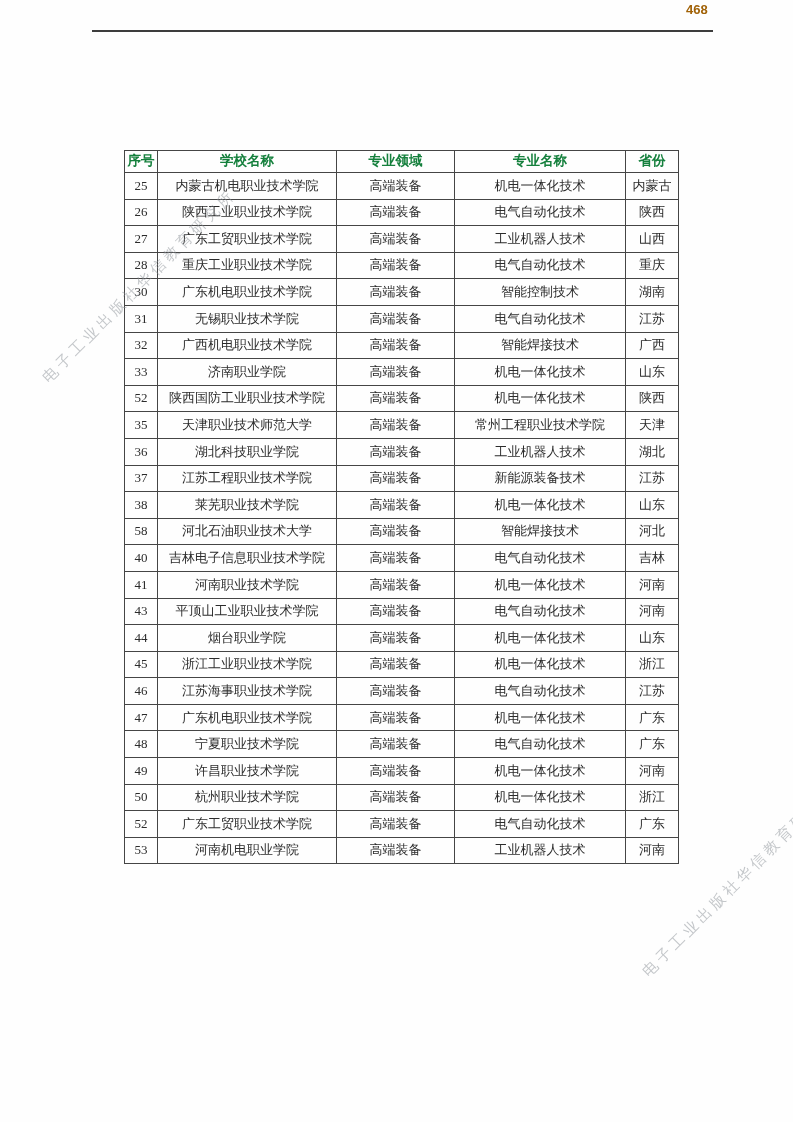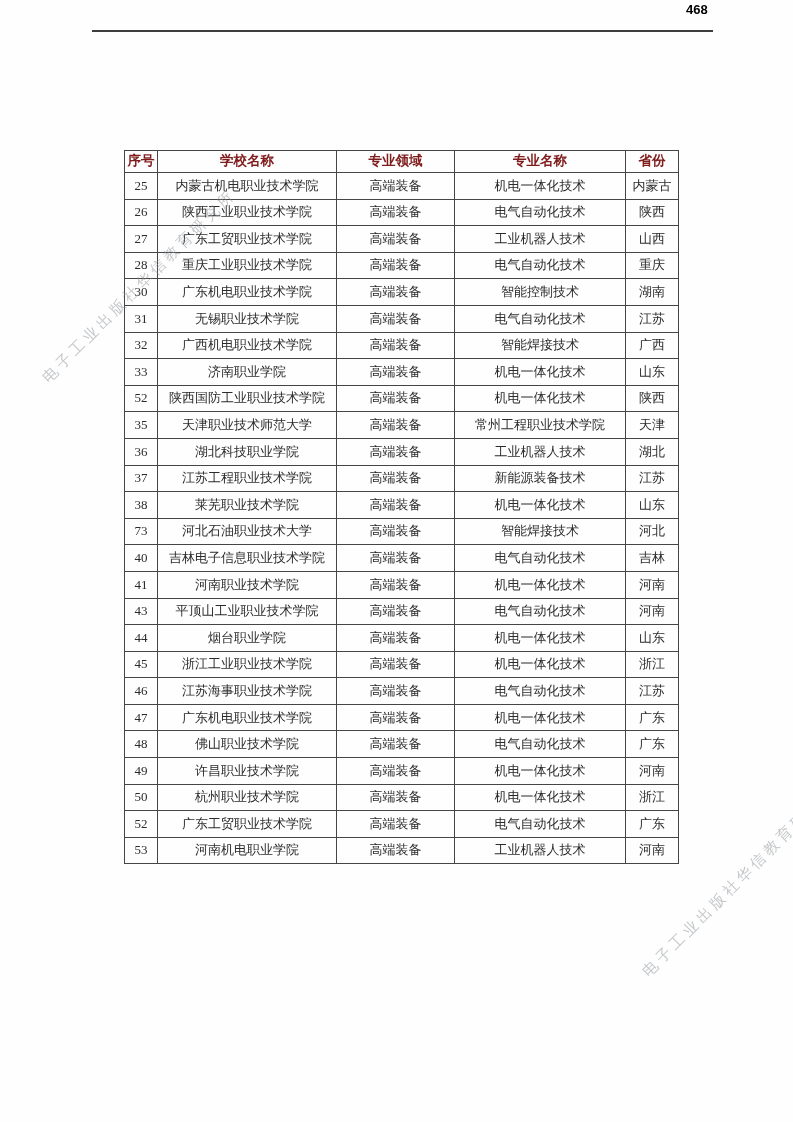--- a/index.html
+++ b/index.html
@@ -16,21 +16,21 @@
     font-family: "Liberation Serif", serif;
     color: #2e2e2e;
   }
   .page-number {
     position: absolute;
     top: 2px;
     left: 686px;
     font-family: "Liberation Sans", sans-serif;
     font-size: 13px;
     font-weight: 600;
-    color: #000000;
+    color: #a16207;
   }
   .head-rule {
     position: absolute;
     top: 30px;
     left: 92px;
     width: 621px;
     height: 0;
     border-top: 2px solid #3d3d3d;
   }
   .watermark {
@@ -70,21 +70,21 @@
     vertical-align: middle;
     padding: 0 2px;
     overflow: hidden;
     font-size: 13px;
     line-height: 1.1;
   }
   table.schools th {
     height: 21px;
     font-weight: bold;
     font-size: 13.5px;
-    color: #7f1d1d;
+    color: #15803d;
   }
   table.schools td {
     height: 25.6px;
     color: #2b2b2b;
   }
   col.c-index    { width: 33px; }
   col.c-school   { width: 179px; }
   col.c-field    { width: 118px; }
   col.c-major    { width: 171px; }
   col.c-province { width: 53px; }
@@ -202,21 +202,21 @@
           <td>江苏</td>
         </tr>
         <tr>
           <td>38</td>
           <td>莱芜职业技术学院</td>
           <td>高端装备</td>
           <td>机电一体化技术</td>
           <td>山东</td>
         </tr>
         <tr>
-          <td>73</td>
+          <td>58</td>
           <td>河北石油职业技术大学</td>
           <td>高端装备</td>
           <td>智能焊接技术</td>
           <td>河北</td>
         </tr>
         <tr>
           <td>40</td>
           <td>吉林电子信息职业技术学院</td>
           <td>高端装备</td>
           <td>电气自动化技术</td>
@@ -259,21 +259,21 @@
         </tr>
         <tr>
           <td>47</td>
           <td>广东机电职业技术学院</td>
           <td>高端装备</td>
           <td>机电一体化技术</td>
           <td>广东</td>
         </tr>
         <tr>
           <td>48</td>
-          <td>佛山职业技术学院</td>
+          <td>宁夏职业技术学院</td>
           <td>高端装备</td>
           <td>电气自动化技术</td>
           <td>广东</td>
         </tr>
         <tr>
           <td>49</td>
           <td>许昌职业技术学院</td>
           <td>高端装备</td>
           <td>机电一体化技术</td>
           <td>河南</td>

